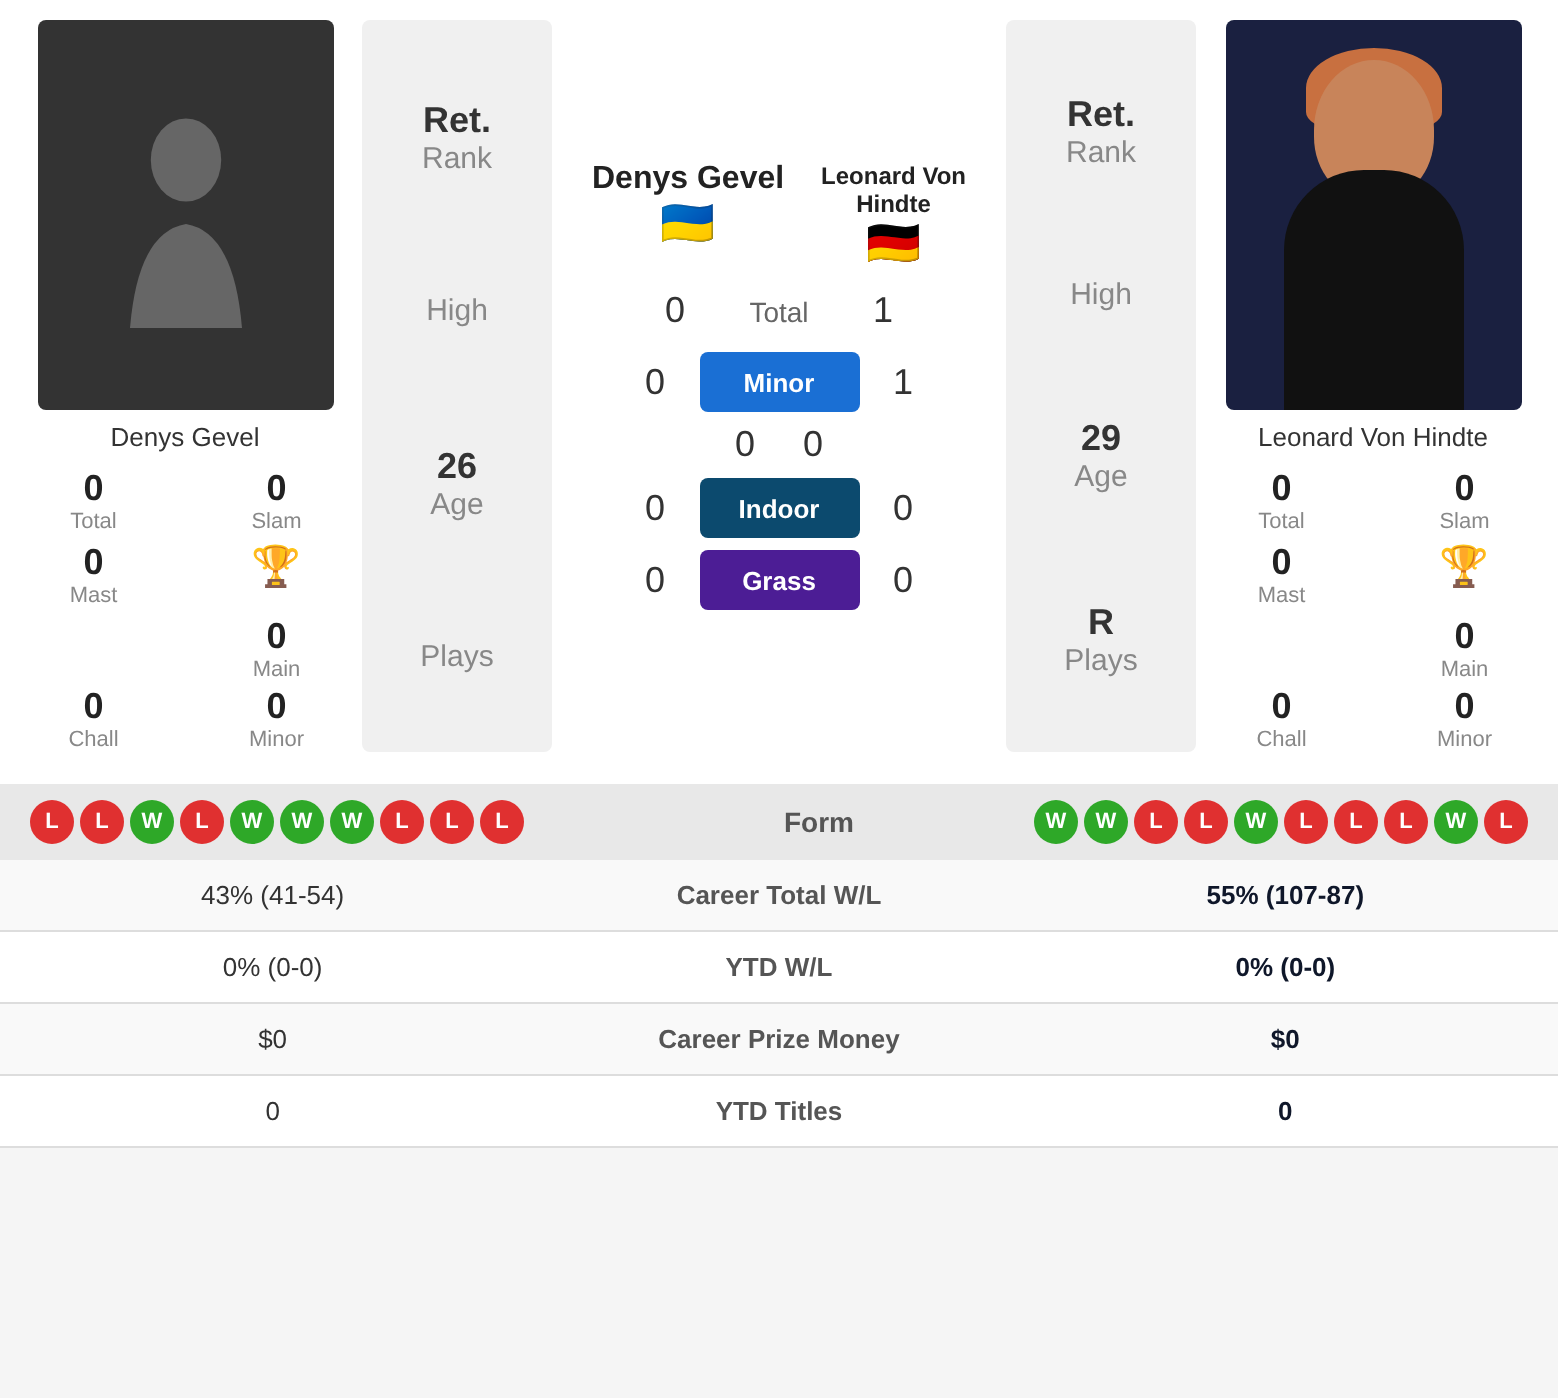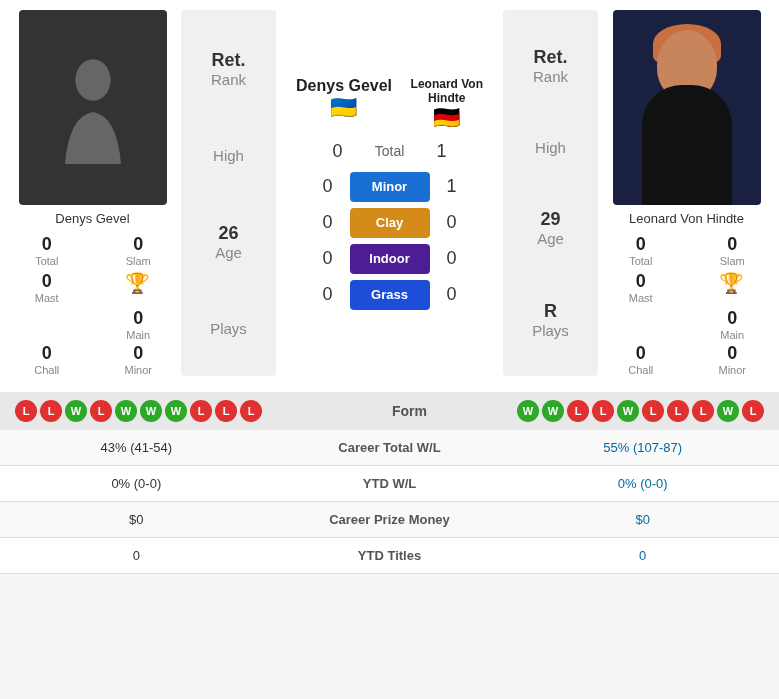--- a/index.html
+++ b/index.html
@@ -117,22 +117,22 @@
       border-radius: 4px;
       display: flex;
       align-items: center;
       justify-content: center;
       color: #fff;
       font-size: 13px;
       font-weight: bold;
     }
     .court-hard { background: #1a6fd4; }
     .court-clay { background: #d48b1a; }
-    .court-indoor { background: #4c1d95; }
-    .court-grass { background: #1d4ed8; }
+    .court-indoor { background: #0c4a6e; }
+    .court-grass { background: #4c1d95; }
     
     .right-card {
       background: #f0f0f0;
       border-radius: 4px;
       display: flex;
       flex-direction: column;
       align-items: center;
       justify-content: space-around;
       padding: 10px 8px;
       width: 95px;
@@ -194,22 +194,23 @@
       width: 35%;
     }
     .stats-table .center-label {
       text-align: center;
       font-weight: bold;
       color: #555;
       width: 30%;
     }
     .stats-table .right-val {
       text-align: center;
-      color: #0369a1;
+      color: #0f172a;
       width: 35%;
+      font-weight: bold;
     }
     .stats-table tr:nth-child(odd) {
       background: #f9f9f9;
     }
     .stats-table tr:nth-child(even) {
       background: #fff;
     }
     .player-header {
       display: flex;
       flex-direction: column;
@@ -361,21 +362,20 @@
         <span class="score-num">1</span>
       </div>
 
       <div class="court-row">
         <span class="score-num">0</span>
         <div class="court-btn court-hard">Minor</div>
         <span class="score-num">1</span>
       </div>
       <div class="court-row">
         <span class="score-num">0</span>
-        <div class="court-btn court-clay">Clay</div>
         <span class="score-num">0</span>
       </div>
       <div class="court-row">
         <span class="score-num">0</span>
         <div class="court-btn court-indoor">Indoor</div>
         <span class="score-num">0</span>
       </div>
       <div class="court-row">
         <span class="score-num">0</span>
         <div class="court-btn court-grass">Grass</div>

